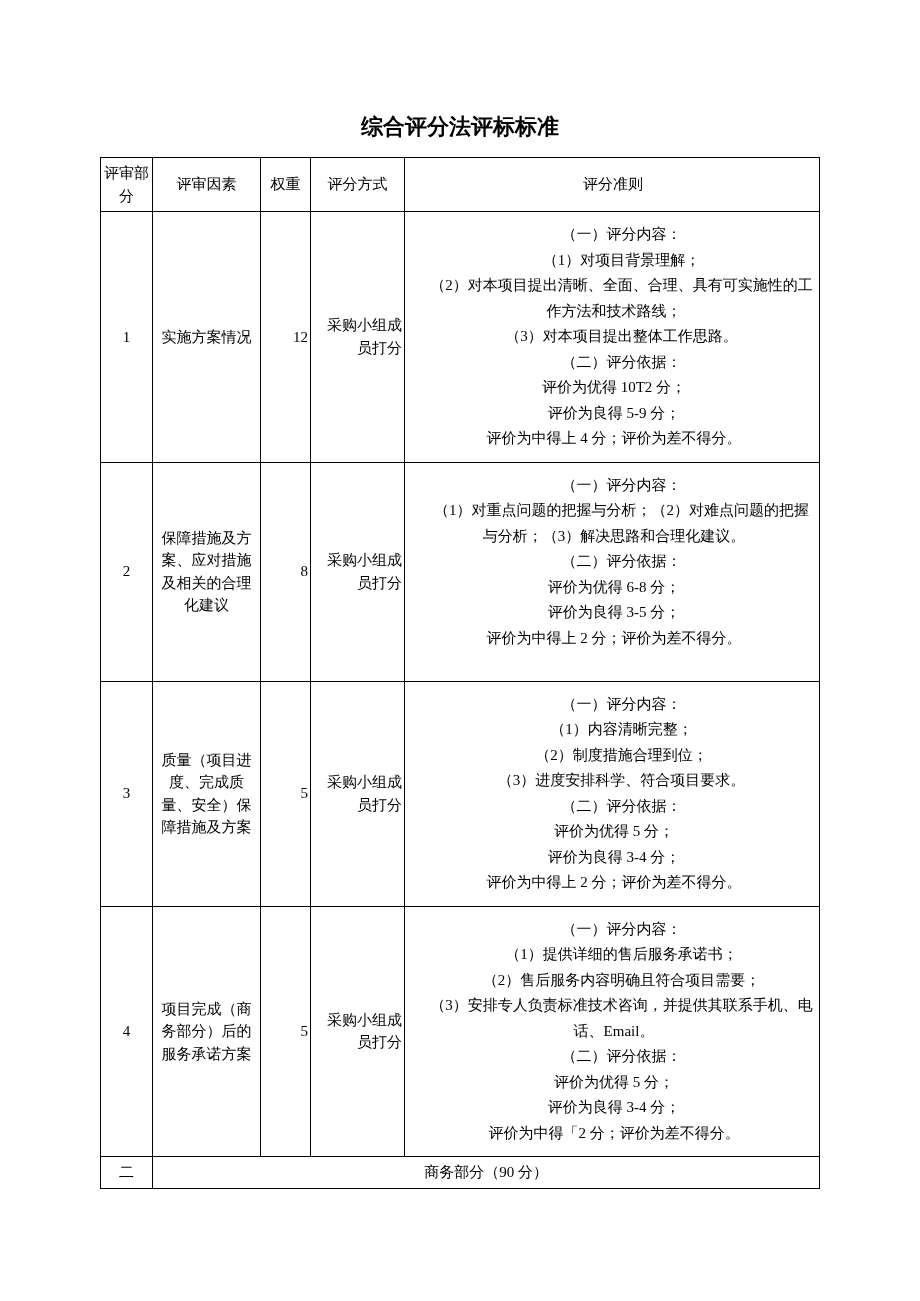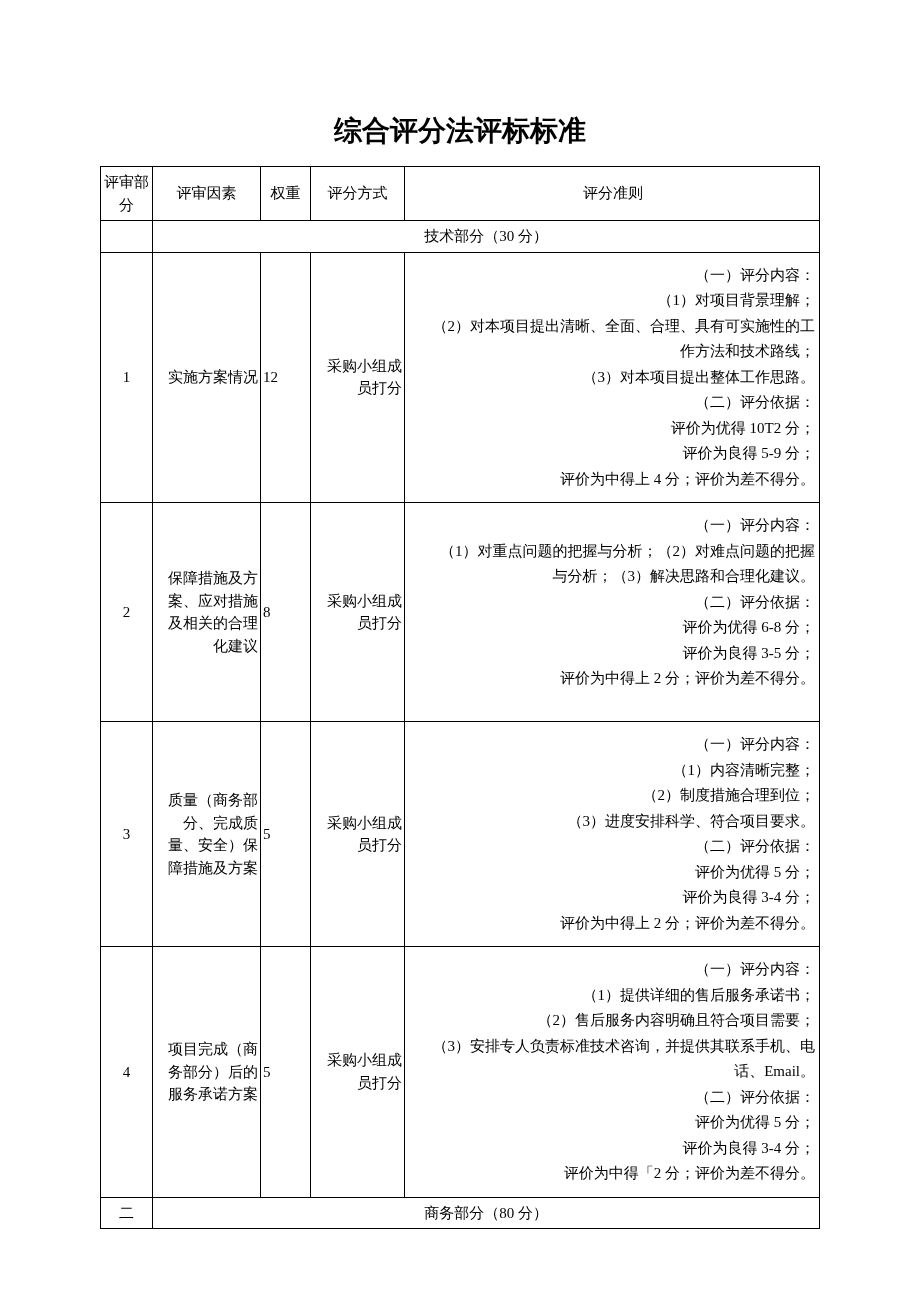--- a/index.html
+++ b/index.html
@@ -11,41 +11,41 @@
       font-family: "SimSun", "宋体", serif;
       background: #fff;
       width: 920px;
       padding: 110px 100px 60px 100px;
       font-size: 16px;
       color: #000;
       line-height: 1.5;
     }
     .title {
       text-align: center;
-      font-size: 28px;
+      font-size: 22px;
       font-weight: bold;
       font-family: "SimHei", "黑体", sans-serif;
       margin-bottom: 14px;
     }
     table {
       border-collapse: collapse;
       width: 100%;
       table-layout: fixed;
     }
     td {
       border: 1px solid #000;
       padding: 4px 2px;
       vertical-align: middle;
       font-size: 15px;
     }
     .col-num { width: 52px; text-align: center; }
-    .col-factor { width: 108px; text-align: right; }
-    .col-weight { width: 50px; text-align: left; }
+    .col-factor { width: 108px; text-align: center; }
+    .col-weight { width: 50px; text-align: right; }
     .col-method { width: 94px; text-align: right; }
-    .col-criteria { text-align: right; padding-left: 4px; }
+    .col-criteria { text-align: center; padding-left: 4px; }
     .header-row td { text-align: center; height: 48px; }
     .section-row td { text-align: center; height: 28px; }
     .criteria-content { padding: 6px 2px 6px 4px; line-height: 1.7; }
     .row-tall-1 .criteria-content { min-height: 210px; }
     .row-tall-2 .criteria-content { min-height: 210px; }
     .row-tall-3 .criteria-content { min-height: 200px; }
     .row-tall-4 .criteria-content { min-height: 210px; }
   </style>
 </head>
 <body>
@@ -55,24 +55,20 @@
 <table>
   <tbody>
       <tr class="header-row">
     <td class="col-num">评审部分</td>
     <td class="col-factor">评审因素</td>
     <td class="col-weight">权重</td>
     <td class="col-method">评分方式</td>
     <td class="col-criteria" style="text-align:center;">评分准则</td>
   </tr>
 
-  <tr class="section-row">
-    <td class="col-num"></td>
-    <td colspan="4">技术部分（30 分）</td>
-  </tr>
 
   <tr class="row-tall-1">
     <td class="col-num">1</td>
     <td class="col-factor">实施方案情况</td>
     <td class="col-weight">12</td>
     <td class="col-method">采购小组成员打分</td>
     <td class="col-criteria">
           <div class="criteria-content">　（一）评分内容：<br>　（1）对项目背景理解；<br>　（2）对本项目提出清晰、全面、合理、具有可实施性的工作方法和技术路线；<br>　（3）对本项目提出整体工作思路。<br>　（二）评分依据：<br>评价为优得 10T2 分；<br>评价为良得 5-9 分；<br>评价为中得上 4 分；评价为差不得分。</div>
         </td>
   </tr>
@@ -82,36 +78,36 @@
     <td class="col-factor">保障措施及方案、应对措施及相关的合理化建议</td>
     <td class="col-weight">8</td>
     <td class="col-method">采购小组成员打分</td>
     <td class="col-criteria">
           <div class="criteria-content">　（一）评分内容：<br>　（1）对重点问题的把握与分析；（2）对难点问题的把握与分析；（3）解决思路和合理化建议。<br>　（二）评分依据：<br>评价为优得 6-8 分；<br>评价为良得 3-5 分；<br>评价为中得上 2 分；评价为差不得分。</div>
         </td>
   </tr>
 
   <tr class="row-tall-3">
     <td class="col-num">3</td>
-    <td class="col-factor">质量（商务部分、完成质量、安全）保障措施及方案</td>
+    <td class="col-factor">质量（项目进度、完成质量、安全）保障措施及方案</td>
     <td class="col-weight">5</td>
     <td class="col-method">采购小组成员打分</td>
     <td class="col-criteria">
           <div class="criteria-content">　（一）评分内容：<br>　（1）内容清晰完整；<br>　（2）制度措施合理到位；<br>　（3）进度安排科学、符合项目要求。<br>　（二）评分依据：<br>评价为优得 5 分；<br>评价为良得 3-4 分；<br>评价为中得上 2 分；评价为差不得分。</div>
         </td>
   </tr>
 
   <tr class="row-tall-4">
     <td class="col-num">4</td>
     <td class="col-factor">项目完成（商务部分）后的服务承诺方案</td>
     <td class="col-weight">5</td>
     <td class="col-method">采购小组成员打分</td>
     <td class="col-criteria">
           <div class="criteria-content">　（一）评分内容：<br>　（1）提供详细的售后服务承诺书；<br>　（2）售后服务内容明确且符合项目需要；<br>　（3）安排专人负责标准技术咨询，并提供其联系手机、电话、Email。<br>　（二）评分依据：<br>评价为优得 5 分；<br>评价为良得 3-4 分；<br>评价为中得「2 分；评价为差不得分。</div>
         </td>
   </tr>
 
   <tr class="section-row">
     <td class="col-num">二</td>
-    <td colspan="4">商务部分（80 分）</td>
+    <td colspan="4">商务部分（90 分）</td>
   </tr>
 </tbody>
   </table>
 
 </body></html>

